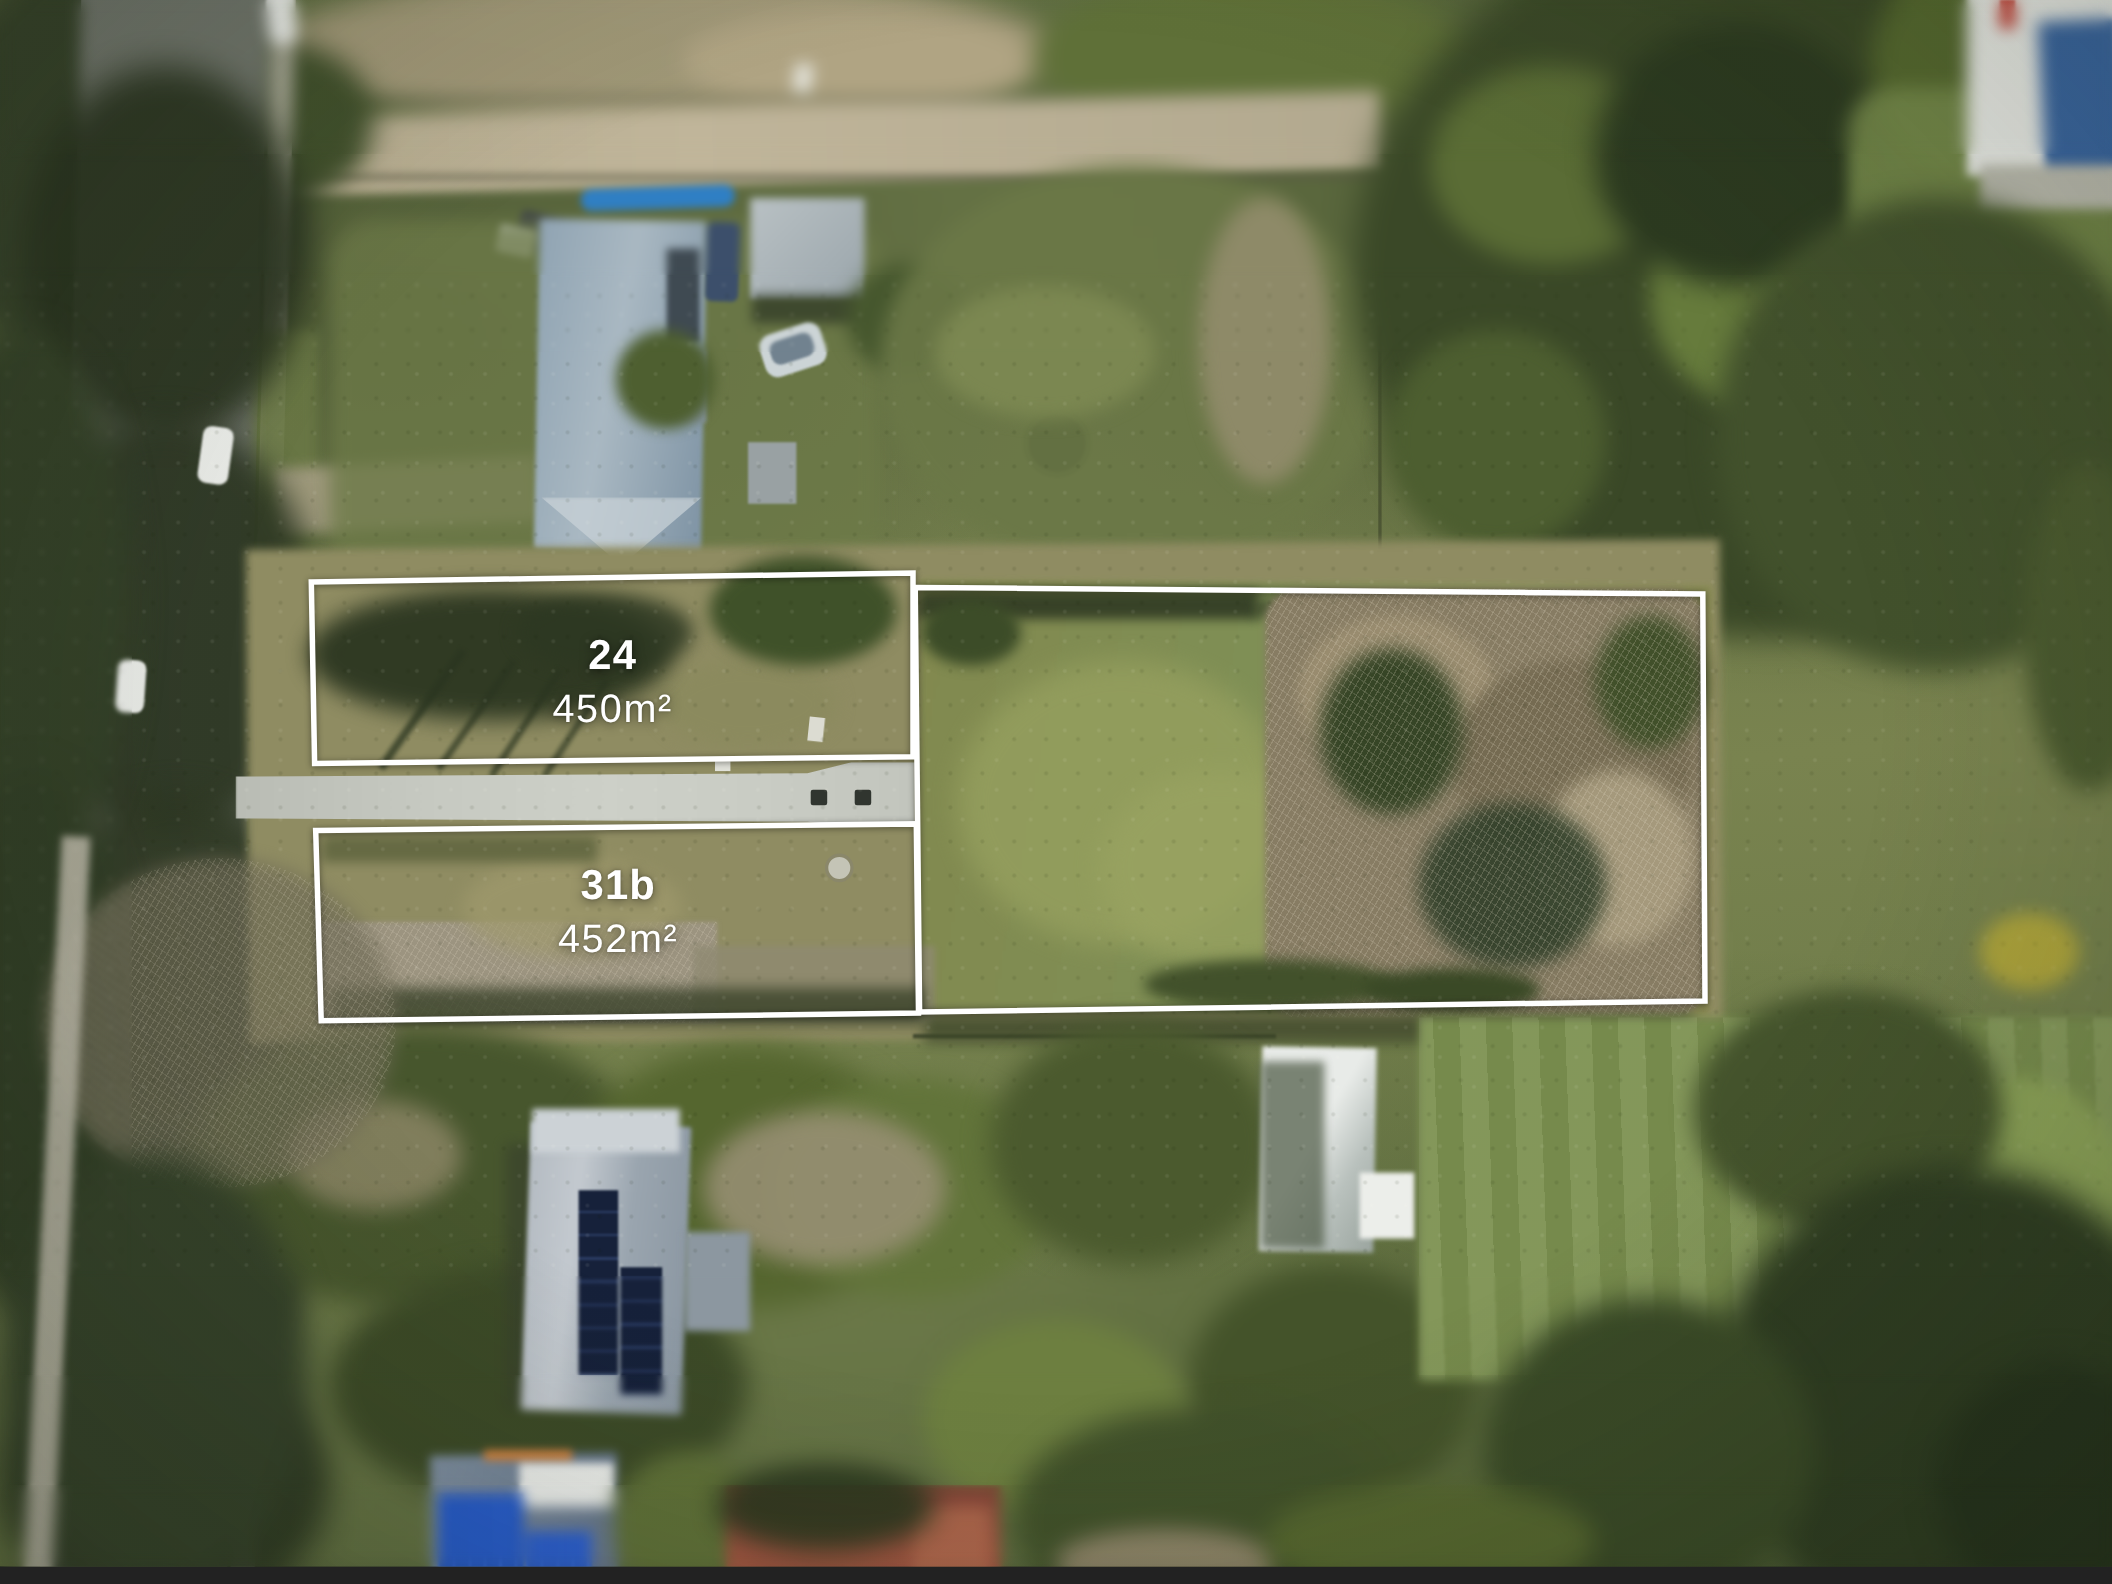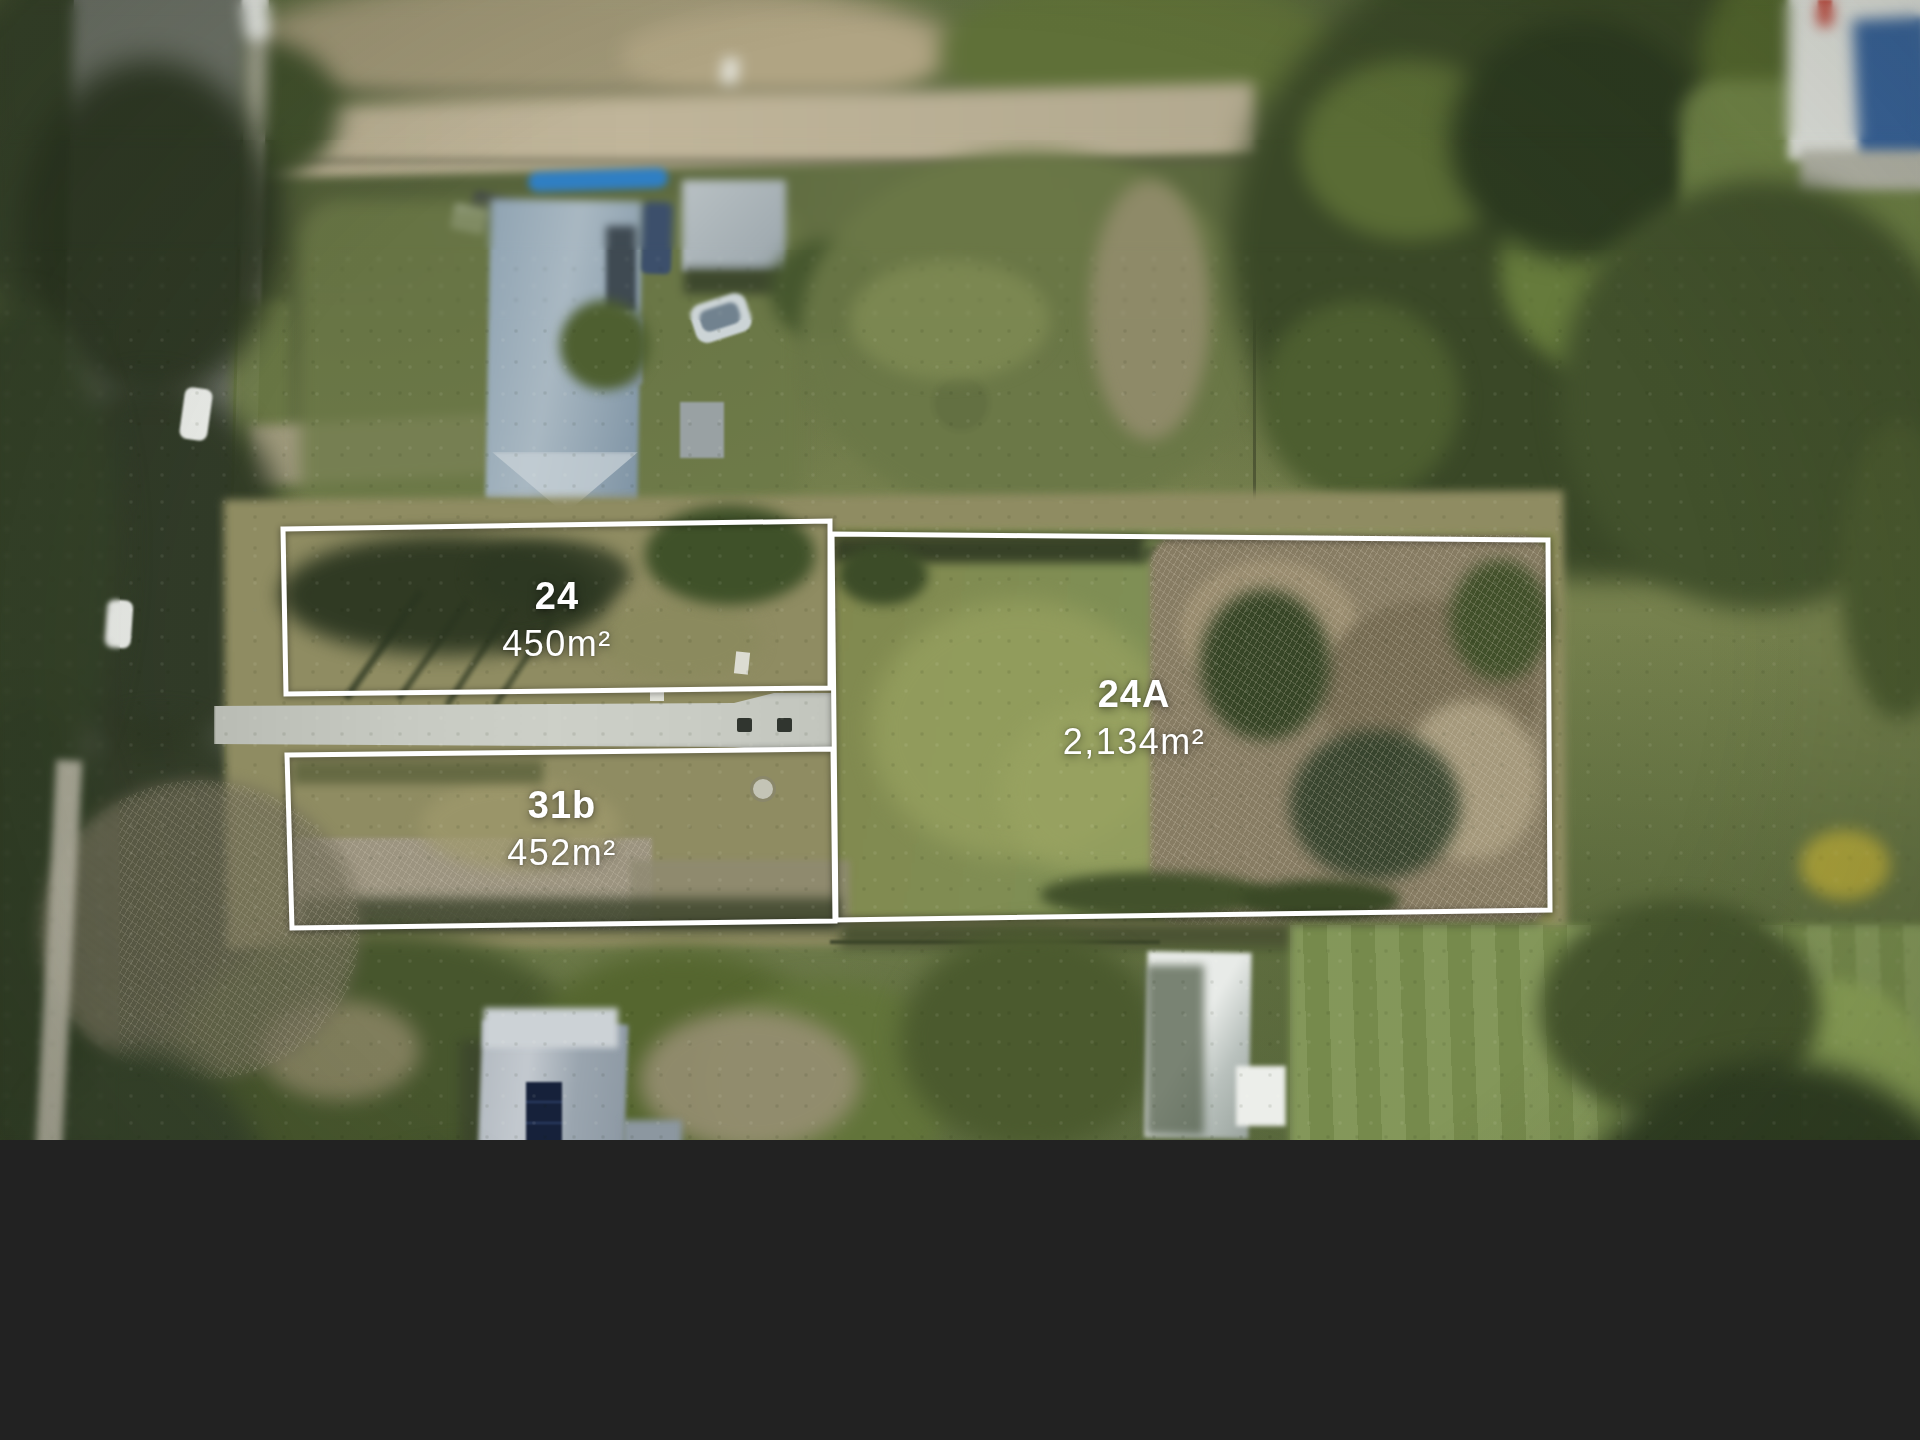--- a/index.html
+++ b/index.html
@@ -1,16 +1,16 @@
 <!DOCTYPE html>
 <html><head>
 <meta charset="utf-8">
 <style>
   html,body{margin:0;padding:0;background:#222;}
-  #photo{position:relative;width:1920px;height:1140px;overflow:hidden;
+  #photo{position:relative;width:1920px;height:1424px;overflow:hidden;
     font-family:"Liberation Sans","DejaVu Sans",sans-serif;
     background:
       radial-gradient(900px 500px at 18% 22%, rgba(58,70,40,.55), transparent 70%),
       radial-gradient(1100px 600px at 85% 15%, rgba(52,66,36,.6), transparent 70%),
       radial-gradient(1000px 500px at 80% 85%, rgba(70,86,44,.5), transparent 70%),
       linear-gradient(175deg,#5e6c41,#6d7949 30%,#79834f 52%,#6f7c4a 72%,#5b6a3f);}
   .b{position:absolute;}
   .lbl{position:absolute;transform:translate(-50%,-50%);text-align:center;color:#fff;
        display:flex;flex-direction:column;align-items:center;gap:8px;z-index:60;
        text-shadow:0 2px 10px rgba(0,0,0,.5),0 0 3px rgba(0,0,0,.3);}
@@ -208,18 +208,14 @@
   </svg>
 
   <div class="lbl" style="left:557px;top:620px">
     <div class="id">24</div>
     <div class="area">450m²</div>
   </div>
   <div class="lbl" style="left:562px;top:829px">
     <div class="id">31b</div>
     <div class="area">452m²</div>
   </div>
-  <div class="lbl" style="left:1134px;top:718px">
-    <div class="id">24A</div>
-    <div class="area">2,134m²</div>
-  </div>
 
 </div>
 
 </body></html>

